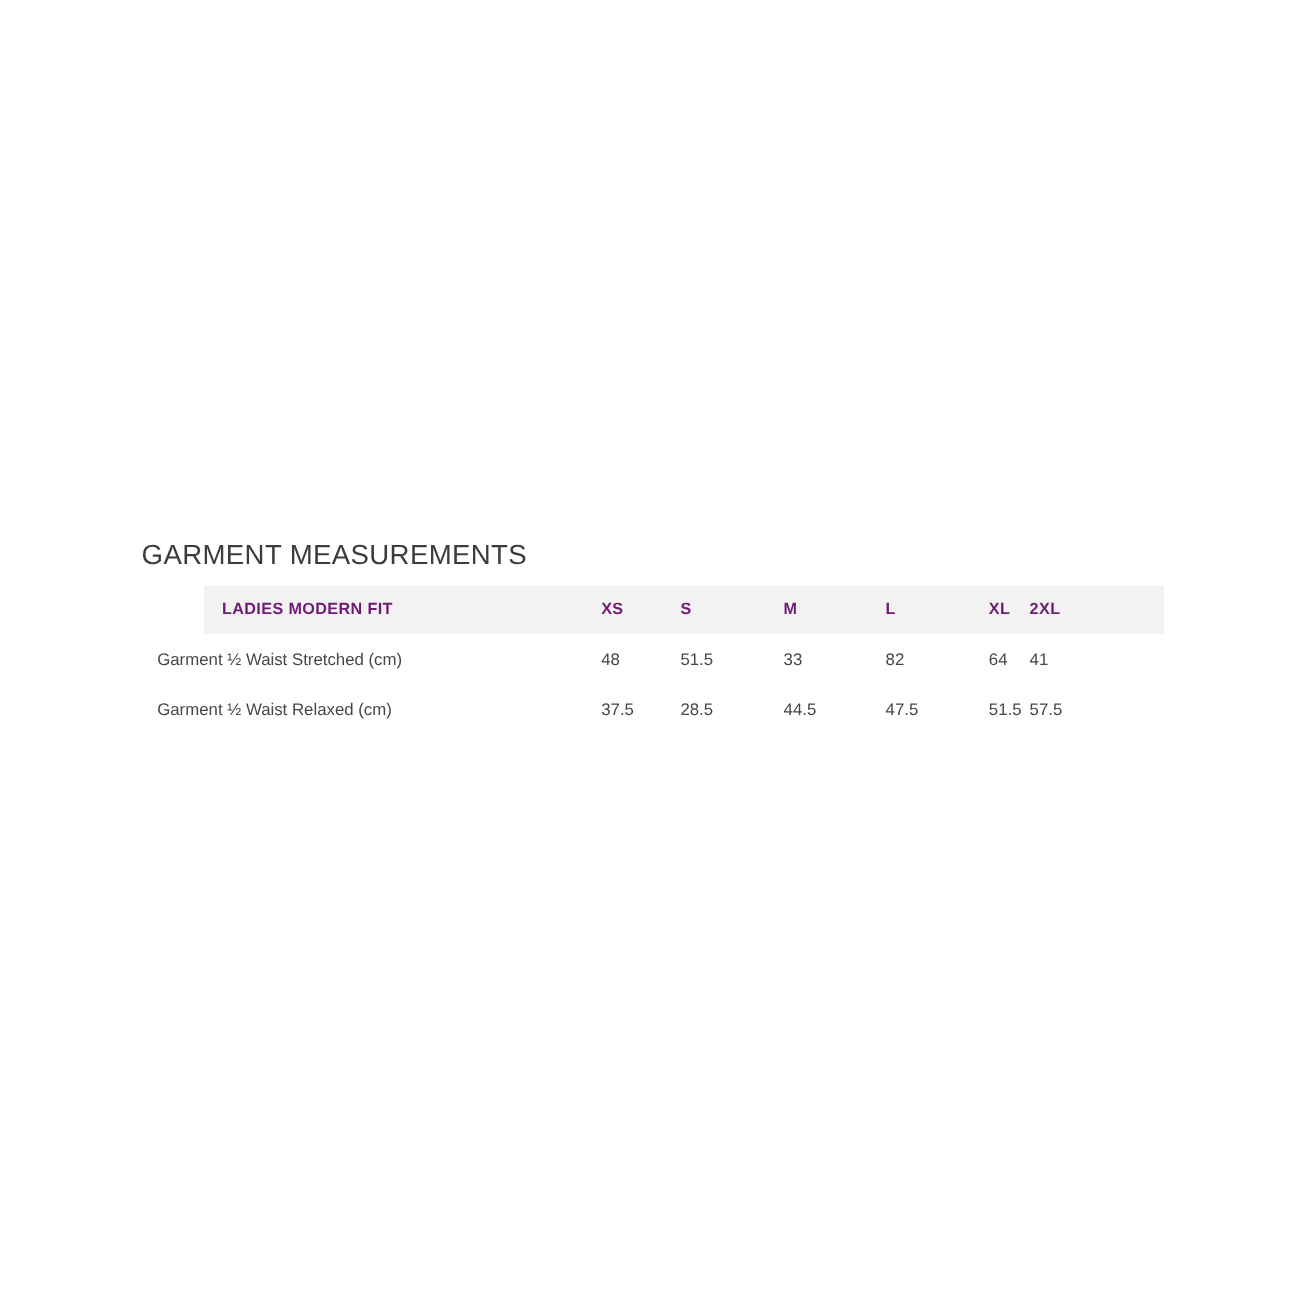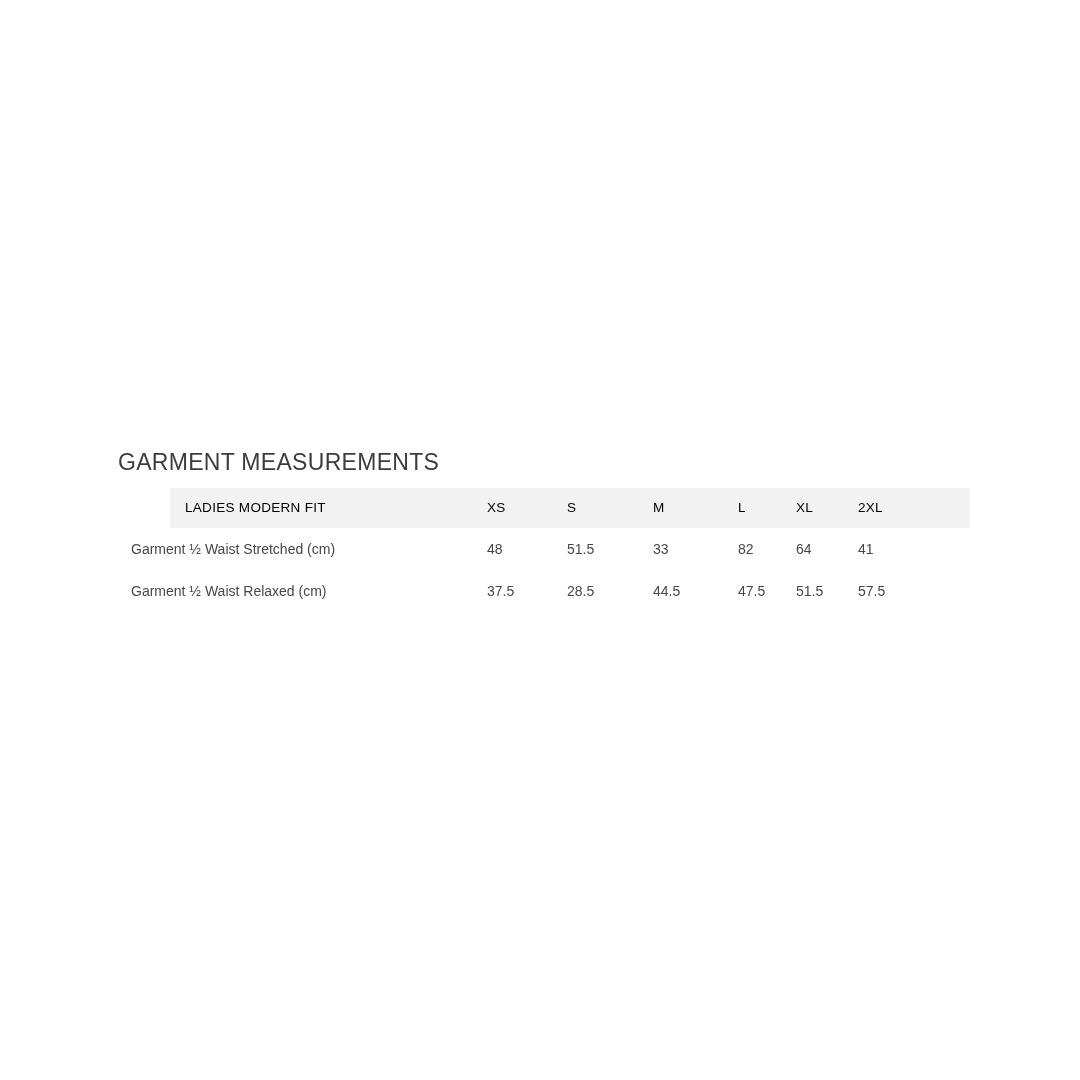--- a/index.html
+++ b/index.html
@@ -33,43 +33,43 @@
     width: 800px;
     height: 40px;
     background: #f2f2f2;
   }
   .header-cell {
     position: absolute;
     top: 488px;
     height: 40px;
     line-height: 40px;
     font-size: 13.5px;
-    font-weight: 400;
+    font-weight: 700;
     letter-spacing: 0.3px;
-    color: #000000;
+    color: #701a75;
     white-space: nowrap;
   }
   .header-label { left: 185px; }
   .row-label, .cell {
     position: absolute;
     height: 28px;
     line-height: 28px;
     font-size: 14px;
     font-weight: 400;
     color: #474747;
     white-space: nowrap;
   }
   .row-1 { top: 535px; }
   .row-2 { top: 577px; }
   .row-label { left: 131px; }
-  .col-0 { left: 487px; }
+  .col-0 { left: 501px; }
   .col-1 { left: 567px; }
   .col-2 { left: 653px; }
   .col-3 { left: 738px; }
-  .col-4 { left: 796px; }
+  .col-4 { left: 824px; }
   .col-5 { left: 858px; }
 </style>
 </head>
 <body>
 
 <div class="page">
 
   <h1 class="title">GARMENT MEASUREMENTS</h1>
 
   <div class="size-table">

